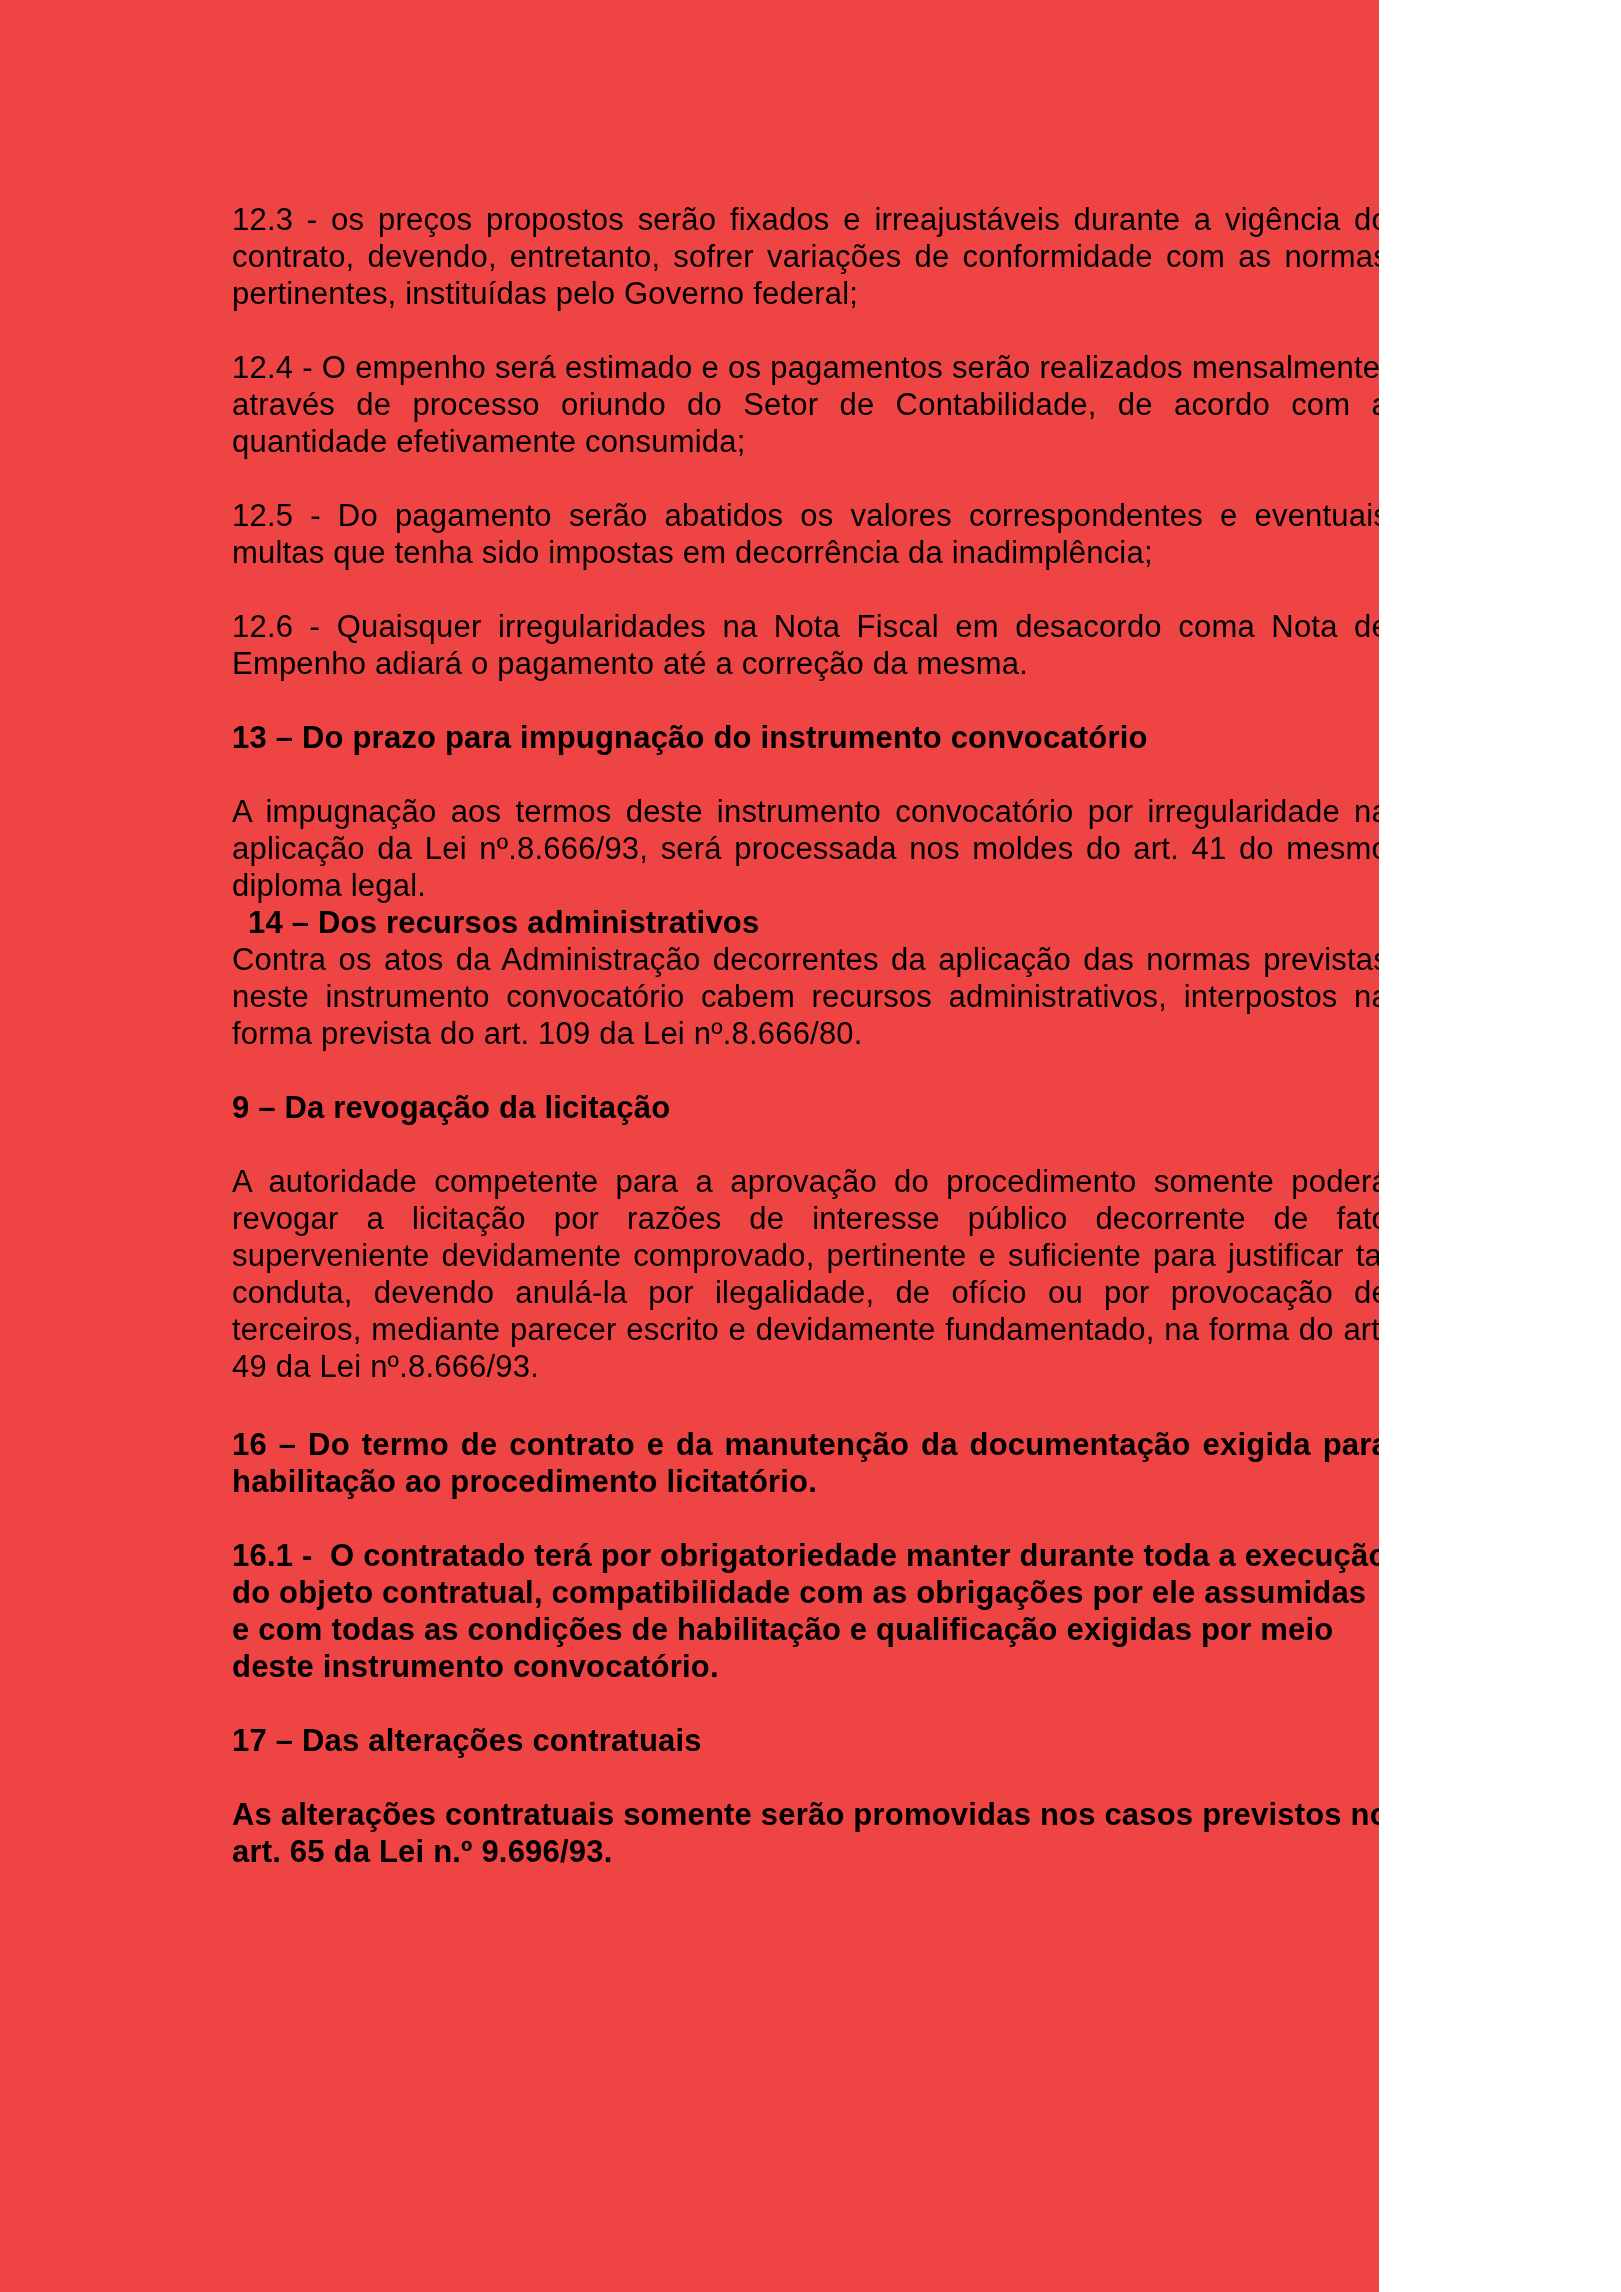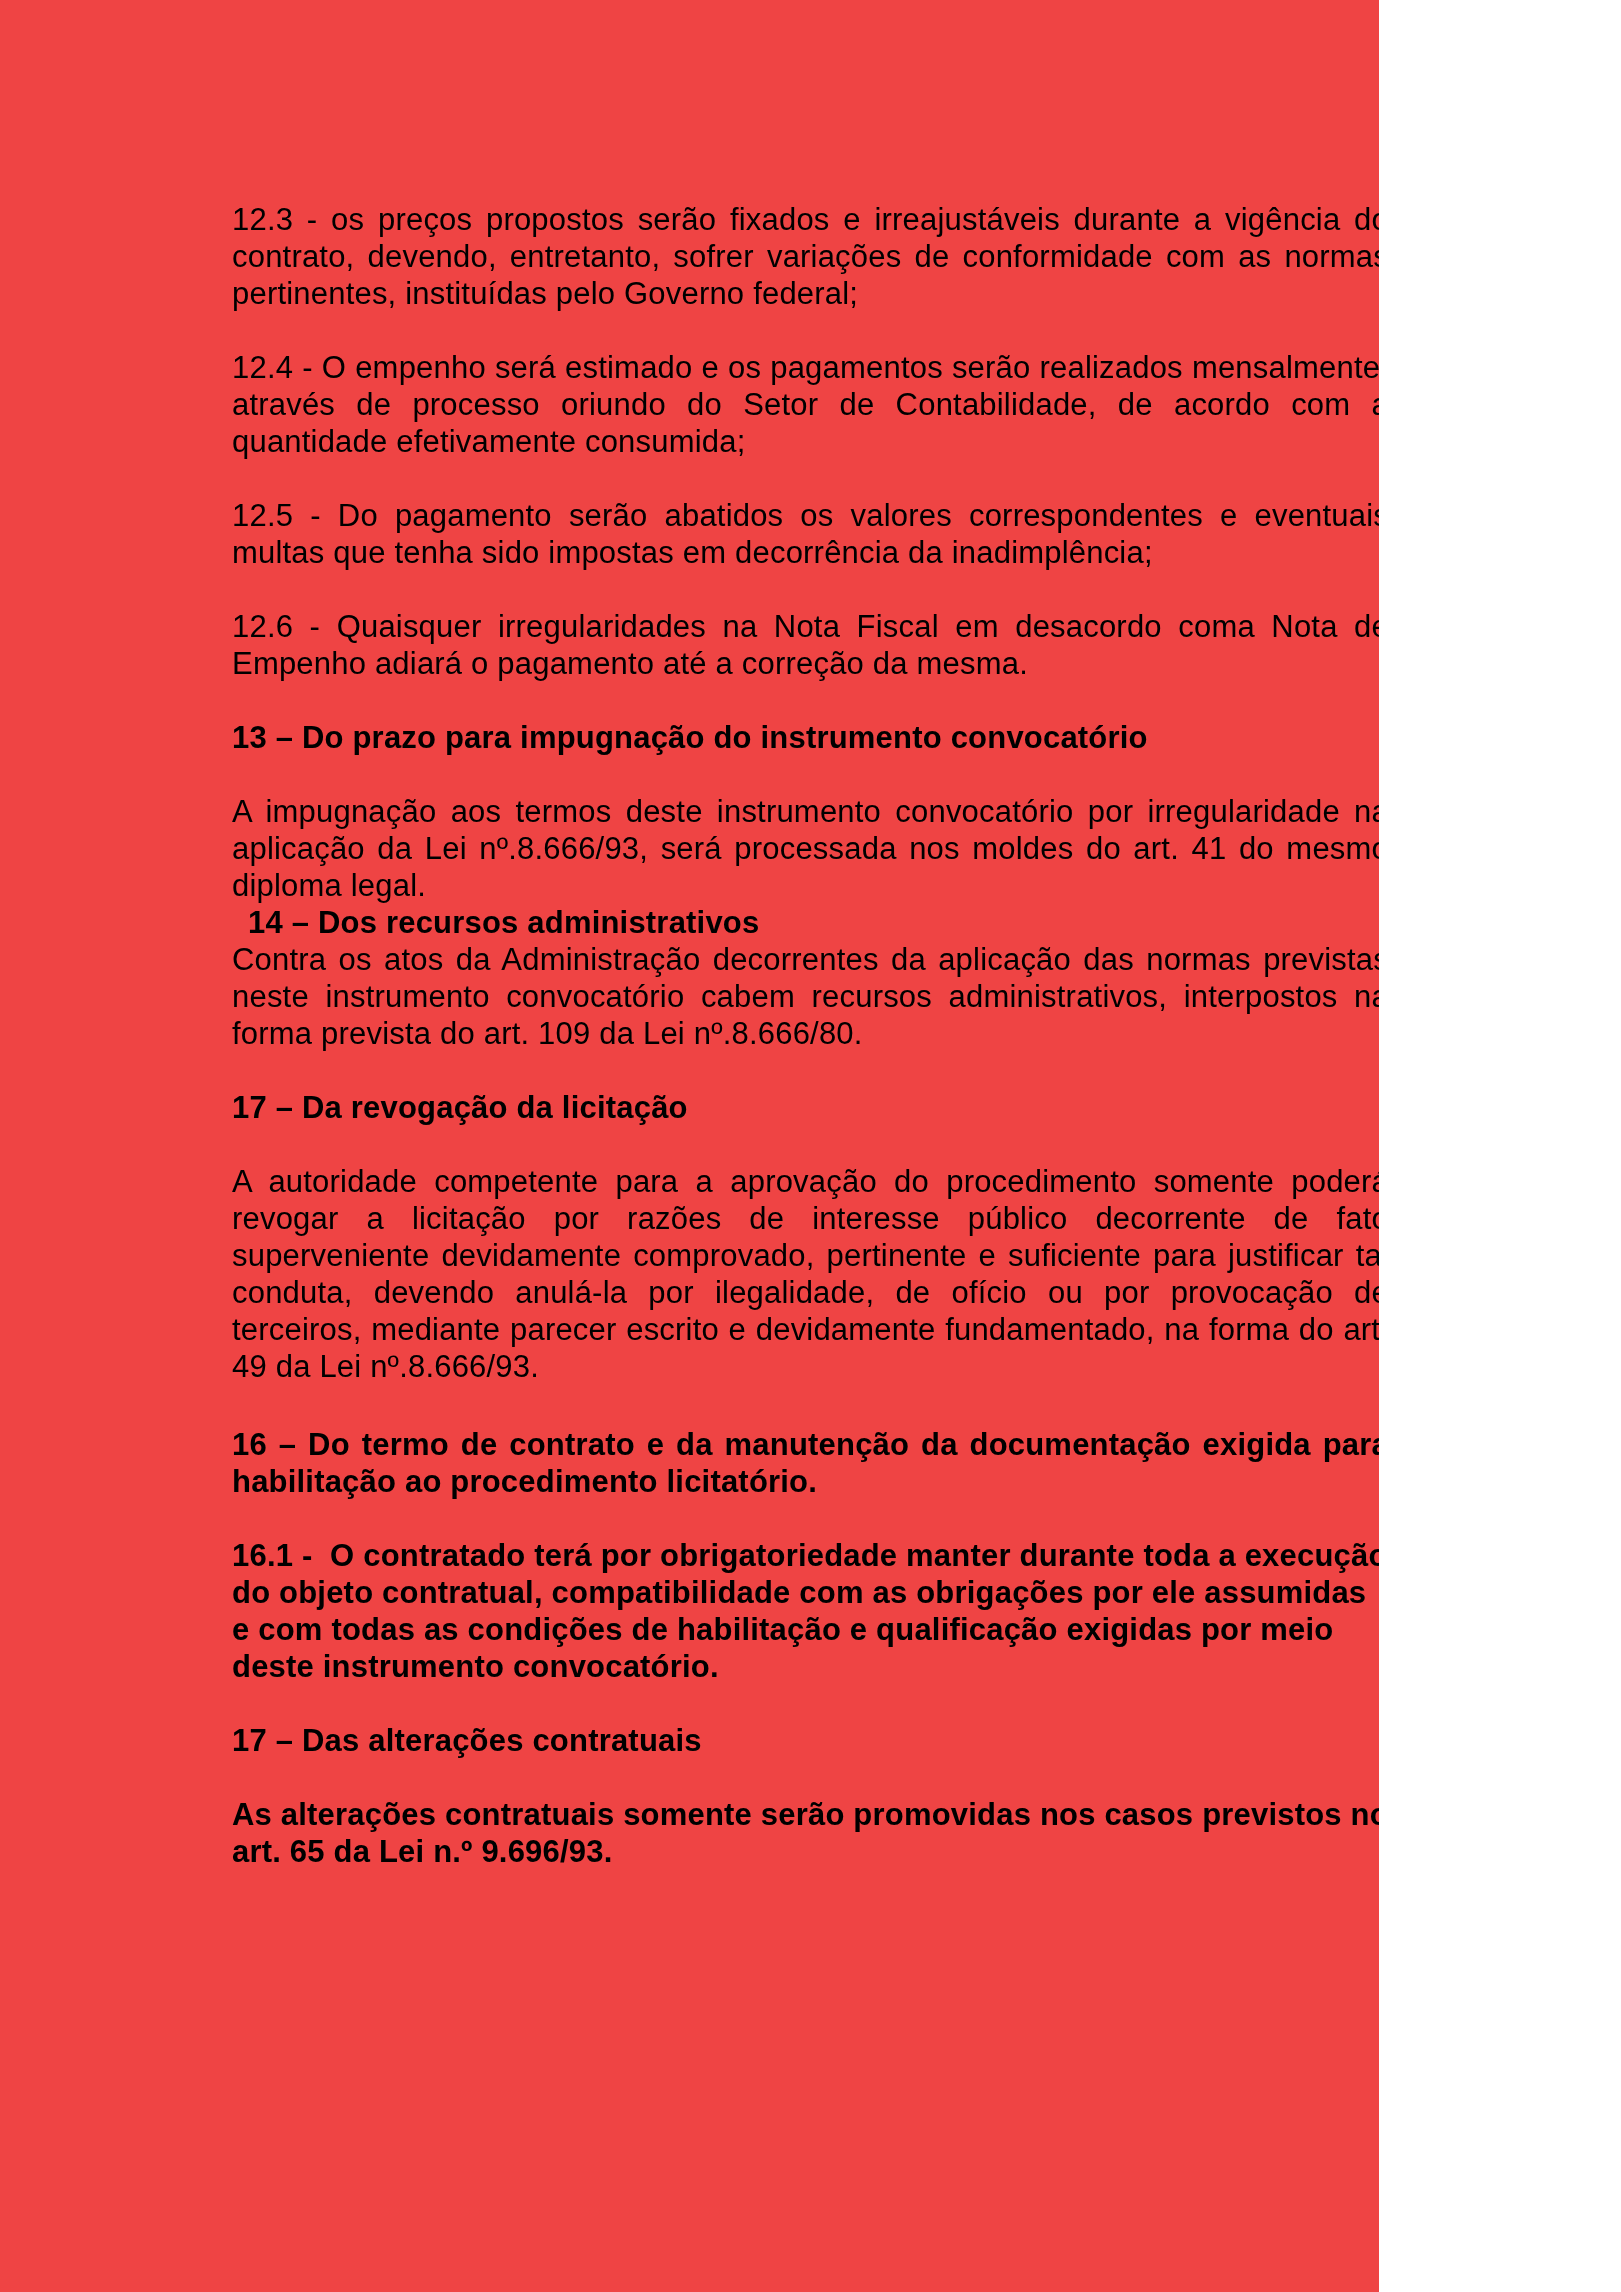--- a/index.html
+++ b/index.html
@@ -51,21 +51,21 @@
     <p class="block justify">12.6 - Quaisquer irregularidades na Nota Fiscal em desacordo coma Nota de Empenho adiará o pagamento até a correção da mesma.</p>
 
     <h2 class="block heading left gap-big" style="font-size:31px;">13 – Do prazo para impugnação do instrumento convocatório</h2>
 
     <p class="block justify m0">A impugnação aos termos deste instrumento convocatório por irregularidade na aplicação da Lei nº.8.666/93, será processada nos moldes do art. 41 do mesmo diploma legal.</p>
 
     <h2 class="block heading left m0" style="font-size:31px;margin-left:16px;">14 – Dos recursos administrativos</h2>
 
     <p class="block justify">Contra os atos da Administração decorrentes da aplicação das normas previstas neste instrumento convocatório cabem recursos administrativos, interpostos na forma prevista do art. 109 da Lei nº.8.666/80.</p>
 
-    <h2 class="block heading left" style="font-size:31px;">17 – Da revogação da licitação</h2>
+    <h2 class="block heading left" style="font-size:31px;">9 – Da revogação da licitação</h2>
 
     <p class="block justify">A autoridade competente para a aprovação do procedimento somente poderá revogar a licitação por razões de interesse público decorrente de fato superveniente devidamente comprovado, pertinente e suficiente para justificar tal conduta, devendo anulá-la por ilegalidade, de ofício ou por provocação de terceiros, mediante parecer escrito e devidamente fundamentado, na forma do art. 49 da Lei nº.8.666/93.</p>
 
     <h2 class="block heading justify" style="font-size:31px;margin-top:41px;">16 – Do termo de contrato e da manutenção da documentação exigida para habilitação ao procedimento licitatório.</h2>
 
     <p class="block left pre">16.1 -  O contratado terá por obrigatoriedade manter durante toda a execução do objeto contratual, compatibilidade com as obrigações por ele assumidas e com todas as condições de habilitação e qualificação exigidas por meio deste instrumento convocatório.</p>
 
     <h2 class="block heading left" style="font-size:31px;">17 – Das alterações contratuais</h2>
 
     <p class="block left">As alterações contratuais somente serão promovidas nos casos previstos no art. 65 da Lei n.º 9.696/93.</p>

